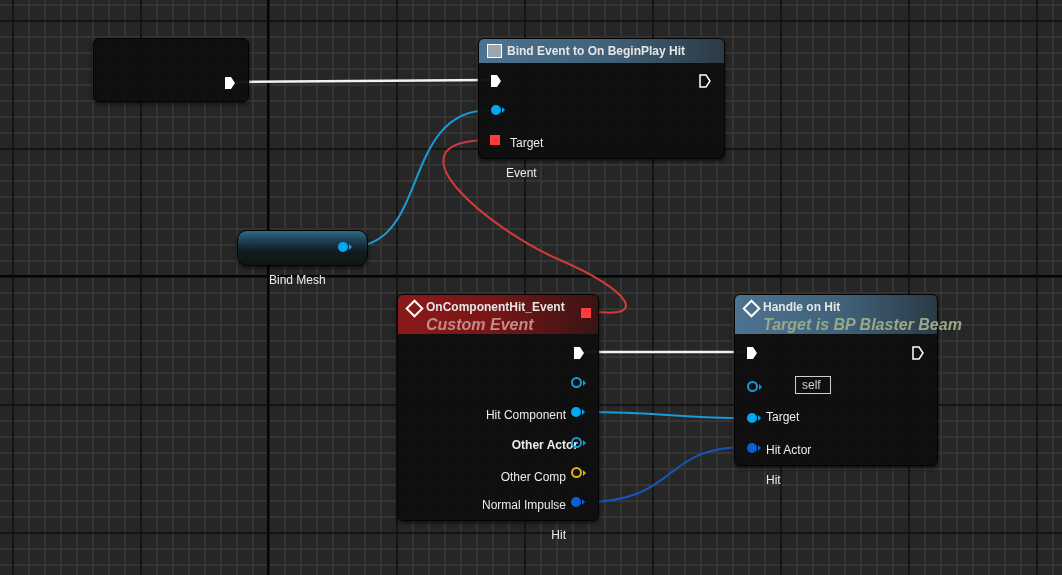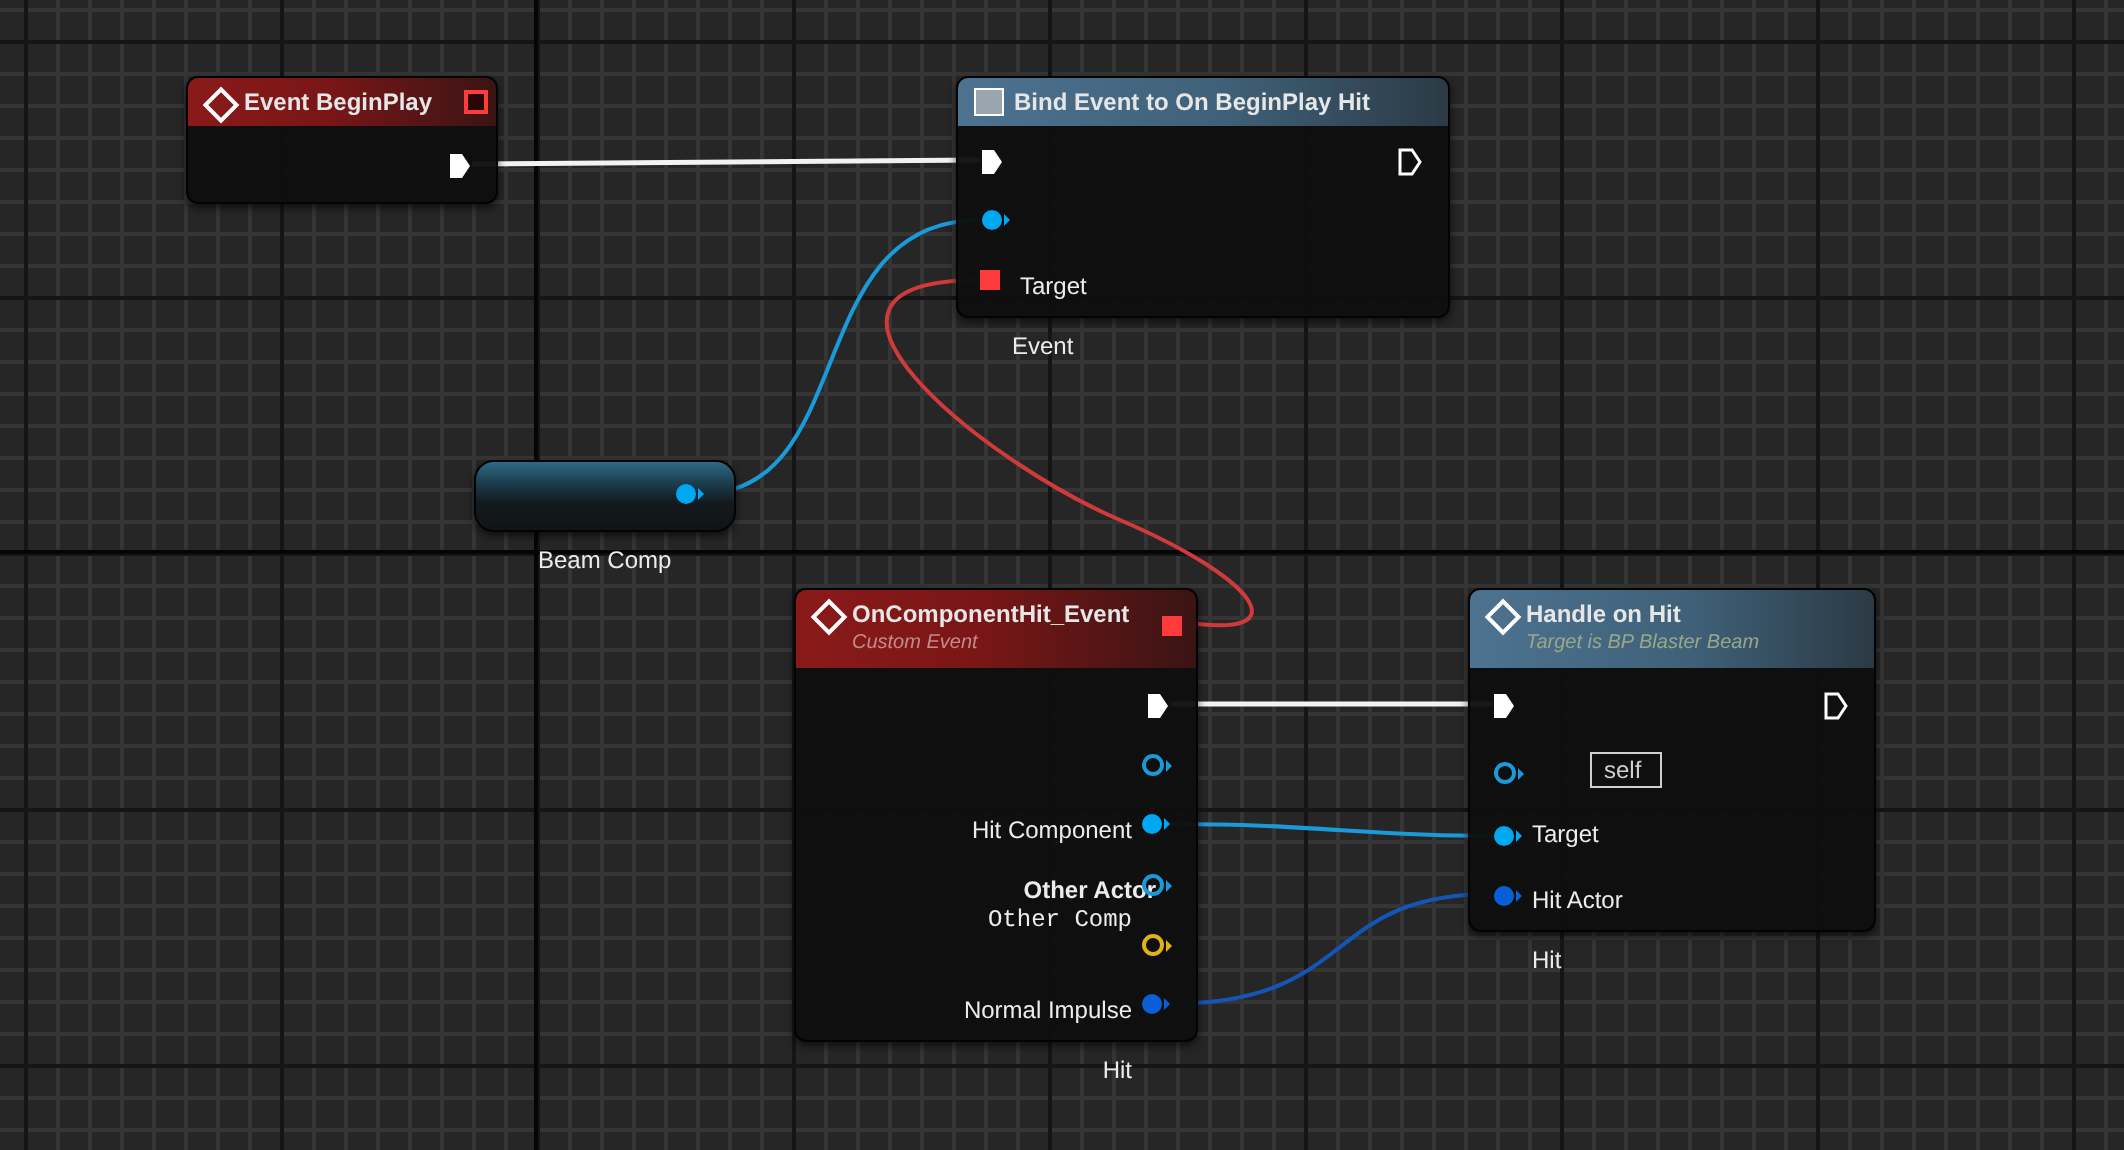--- a/index.html
+++ b/index.html
@@ -31,21 +31,21 @@
   }
   .node-header {
     position:absolute; left:0; right:0; top:0;
     border-radius:5px 5px 0 0;
     color:#e6e6e6; font-weight:bold; font-size:12px;
     display:flex; align-items:flex-start;
   }
   .hdr-red { background:linear-gradient(to right,#8a1a1a 0%,#7a1616 45%,#3a1414 100%); }
   .hdr-blue { background:linear-gradient(to right,#4d7391 0%,#3f6078 55%,#2b3a45 100%); }
   .hdr-title { position:absolute; left:28px; top:5px; white-space:nowrap; }
-  .hdr-sub { position:absolute; left:28px; top:21px; font-style:italic; font-weight:normal; font-size:10px; white-space:nowrap; }
+  .hdr-sub { position:absolute; left:28px; top:21px; font-style:italic; font-weight:bold; font-size:16px; white-space:nowrap; }
   .diamond-icon {
     position:absolute; width:9px; height:9px; border:2px solid #ffffff;
     transform:rotate(45deg); left:10px; top:7px; background:transparent;
   }
   .func-icon {
     position:absolute; left:8px; top:5px; width:13px; height:12px;
     border:1.5px solid #ffffff; background:#9ba5ad;
   }
   .delegate-pin {
     position:absolute; width:8px; height:8px; border:2px solid #ff3b3b; background:#2a0606;
@@ -88,25 +88,20 @@
 <svg class="wires" width="1062" height="575">
   <path d="M 236 82 L 490 80" stroke="#f2f2f2" stroke-width="2.5" fill="none"></path>
   <path d="M 350 247 C 430 247, 400 110, 490 110" stroke="#1a9ad8" stroke-width="2" fill="none"></path>
   <path d="M 490 140 C 380 140, 490 230, 560 260 S 650 320, 592 311" stroke="#d03a3a" stroke-width="2" fill="none"></path>
   <path d="M 586 352 L 746 352" stroke="#f2f2f2" stroke-width="2.5" fill="none"></path>
   <path d="M 584 412 C 660 412, 680 418, 746 418" stroke="#1a9ad8" stroke-width="2" fill="none"></path>
   <path d="M 584 502 C 680 502, 660 447, 746 447" stroke="#1456b8" stroke-width="2" fill="none"></path>
 </svg>
 
 <div class="node" style="left:93px; top:38px; width:154px; height:62px;">
-  <div class="node-header hdr-red" style="height:24px;">
-    <span class="diamond-icon"></span>
-    <span class="hdr-title">Event BeginPlay</span>
-    <span class="delegate-pin" style="left:138px; top:6px;"></span>
-  </div>
   <svg class="exec" style="left:130px; top:37px;" viewBox="0 0 12 14">
     <path d="M1 1 H7 L11 7 L7 13 H1 Z" fill="#ffffff"></path>
   </svg>
 </div>
 
 <div class="node" style="left:478px; top:38px; width:245px; height:119px;">
   <div class="node-header hdr-blue" style="height:24px;">
     <span class="func-icon"></span>
     <span class="hdr-title">Bind Event to On BeginPlay Hit</span>
   </div>
@@ -116,42 +111,42 @@
   <svg class="exec" style="left:220px; top:35px;" viewBox="0 0 12 14">
     <path d="M1 1 H7 L11 7 L7 13 H1 Z" fill="none" stroke="#ffffff" stroke-width="1.5"></path>
   </svg>
   <span class="pin filled" style="left:12px; top:66px; color:#00a8f4;"></span>
   <span class="pin-label" style="left:31px; top:65px;">Target</span>
   <span class="delegate-pin filled" style="left:11px; top:96px;"></span>
   <span class="pin-label" style="left:27px; top:95px;">Event</span>
 </div>
 
 <div class="var-node">
-  <span class="pin-label" style="left:31px; top:10px;">Beam Comp</span>
+  <span class="pin-label" style="left:31px; top:10px;">Bind Mesh</span>
   <span class="pin filled" style="left:100px; top:11px; color:#00a8f4;"></span>
 </div>
 
 <div class="node" style="left:397px; top:294px; width:200px; height:225px;">
   <div class="node-header hdr-red" style="height:39px;padding-left:15px;">
     <span class="diamond-icon"></span>
     <span class="hdr-title">OnComponentHit_Event</span>
     <span class="hdr-sub" style="color:#c48a8a;">Custom Event</span>
     <span class="delegate-pin filled" style="left:183px; top:13px;"></span>
   </div>
   <svg class="exec" style="left:175px; top:51px;" viewBox="0 0 12 14">
     <path d="M1 1 H7 L11 7 L7 13 H1 Z" fill="#ffffff"></path>
   </svg>
 
   <span class="pin-label" style="right:32px; top:81px;">Hit Component</span>
   <span class="pin hollow" style="left:173px; top:82px; color:#1a9ad8;"></span>
 
   <span class="pin-label" style="right:20px; top:111px;font-weight:bold;">Other Actor</span>
   <span class="pin filled" style="left:173px; top:112px; color:#00a8f4;"></span>
 
-  <span class="pin-label" style="right:32px; top:126px;font-family:Liberation Mono, monospace;">Other Comp</span>
+  <span class="pin-label" style="right:32px; top:143px;">Other Comp</span>
   <span class="pin hollow" style="left:173px; top:142px; color:#1a9ad8;"></span>
 
   <span class="pin-label" style="right:32px; top:171px;">Normal Impulse</span>
   <span class="pin hollow" style="left:173px; top:172px; color:#e2b317;"></span>
 
   <span class="pin-label" style="right:32px; top:201px;">Hit</span>
   <span class="pin filled" style="left:173px; top:202px; color:#0a5fd6;"></span>
 </div>
 
 <div class="node" style="left:734px; top:294px; width:202px; height:170px;">

